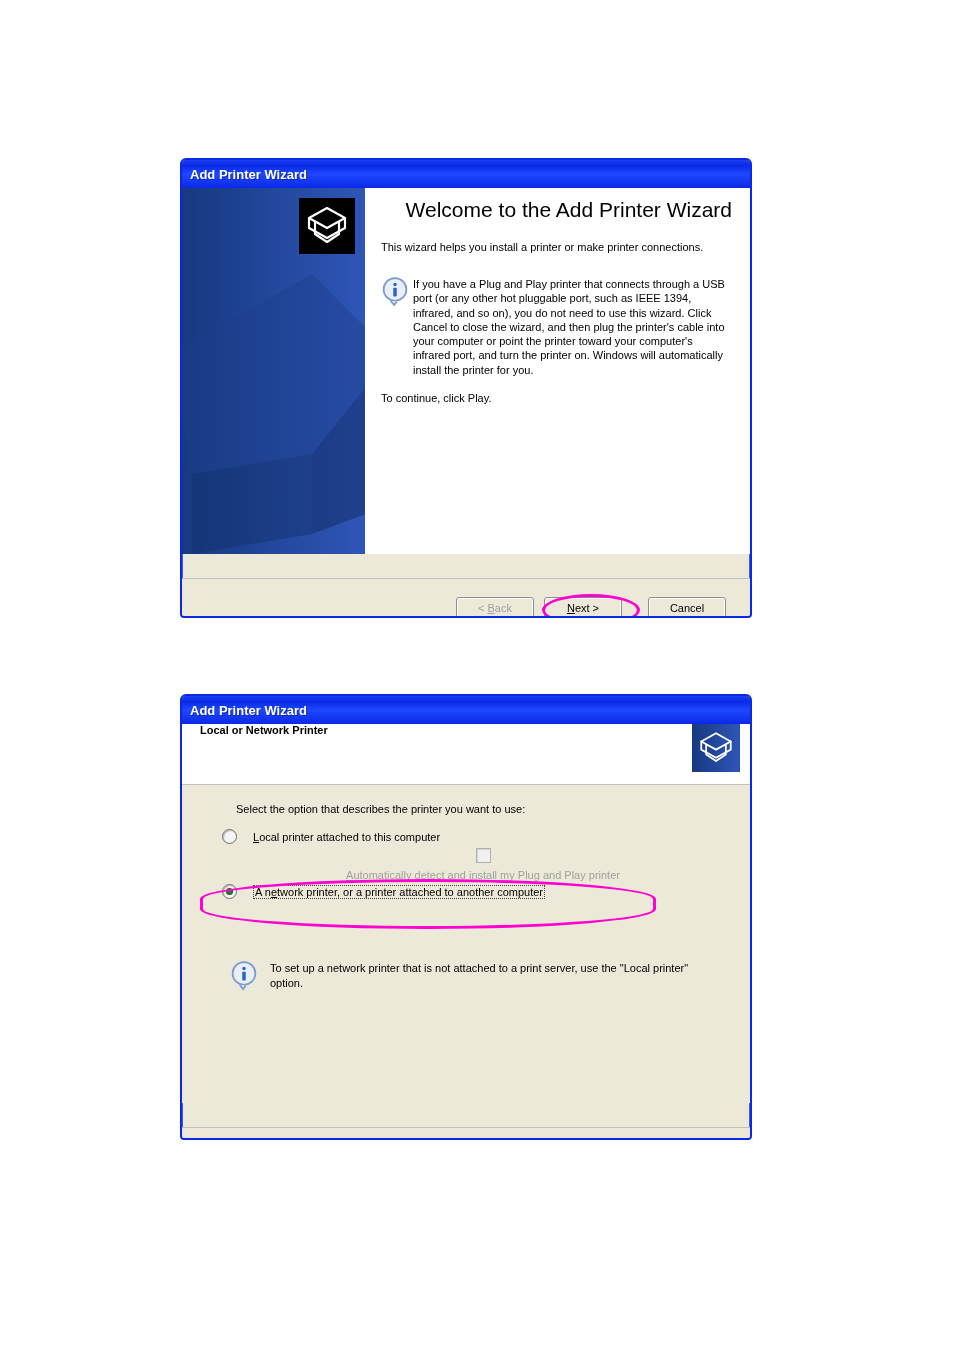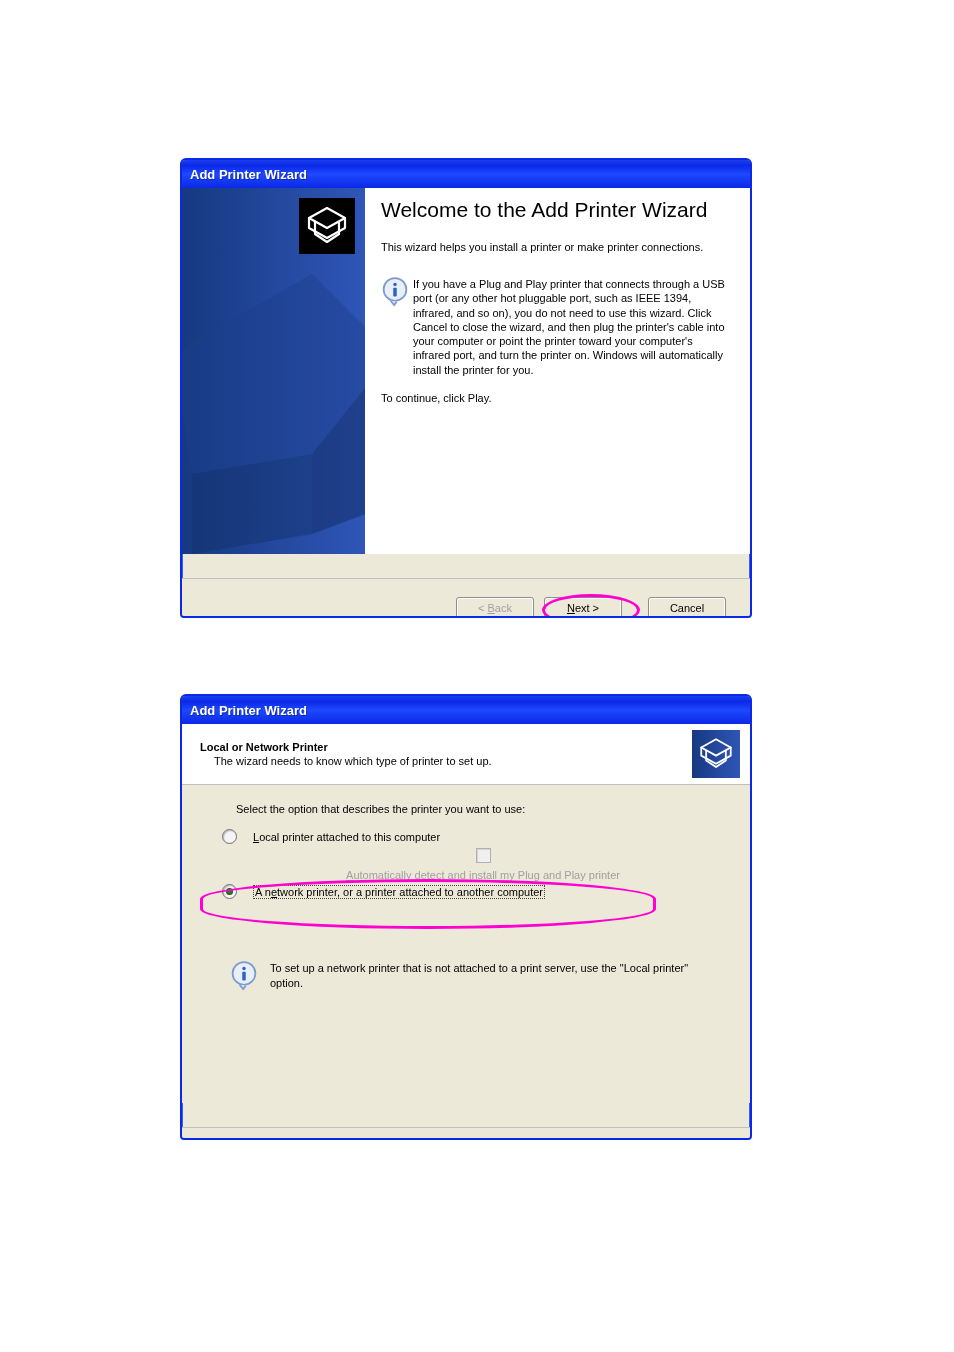--- a/index.html
+++ b/index.html
@@ -84,20 +84,21 @@
     flex: 1;
     padding: 10px 18px 8px 16px;
     color: #000;
   }
   .content1 h1 {
     font-family: "Trebuchet MS", Tahoma, sans-serif;
     font-weight: normal;
     font-size: 21px;
     margin: 0 0 18px 0;
     line-height: 1.15;
+    text-align: right;
   }
   .content1 p.sub {
     margin: 0 0 22px 0;
     line-height: 1.35;
   }
   .info-row {
     display: flex;
     gap: 4px;
     margin-bottom: 14px;
   }
@@ -152,21 +153,20 @@
     border: 3px solid var(--highlight);
     border-radius: 50%;
     pointer-events: none;
   }
 
   
   .header2 {
     height: 60px;
     background: #fff;
     display: flex;
-    align-items: center;
     padding: 0 10px 0 18px;
     border-bottom: 1px solid #bfbfbf;
   }
   .header2 .txt {
     flex: 1;
   }
   .header2 .txt .t1 {
     font-weight: bold;
     font-size: 11px;
     margin: 0 0 2px 0;
@@ -323,21 +323,20 @@
   </div>
 
   <div class="wizard two">
     <div class="titlebar">
       <span>Add Printer Wizard</span>
     </div>
 
     <div class="header2">
       <div class="txt">
         <p class="t1">Local or Network Printer</p>
-        <p class="t2">The wizard needs to know which type of printer to set up.</p>
       </div>
       <div class="corner-icon">
         <svg width="36" height="36" viewBox="0 0 44 44">
           <g stroke="#fff" stroke-width="2.2" fill="none" stroke-linejoin="round" stroke-linecap="round">
             <polygon points="22,4 40,14 22,24 4,14"></polygon>
             <polyline points="4,14 4,24 22,34 40,24 40,14"></polyline>
             <polyline points="10,18 10,30 22,38 34,30 34,18"></polyline>
           </g>
         </svg>
       </div>

